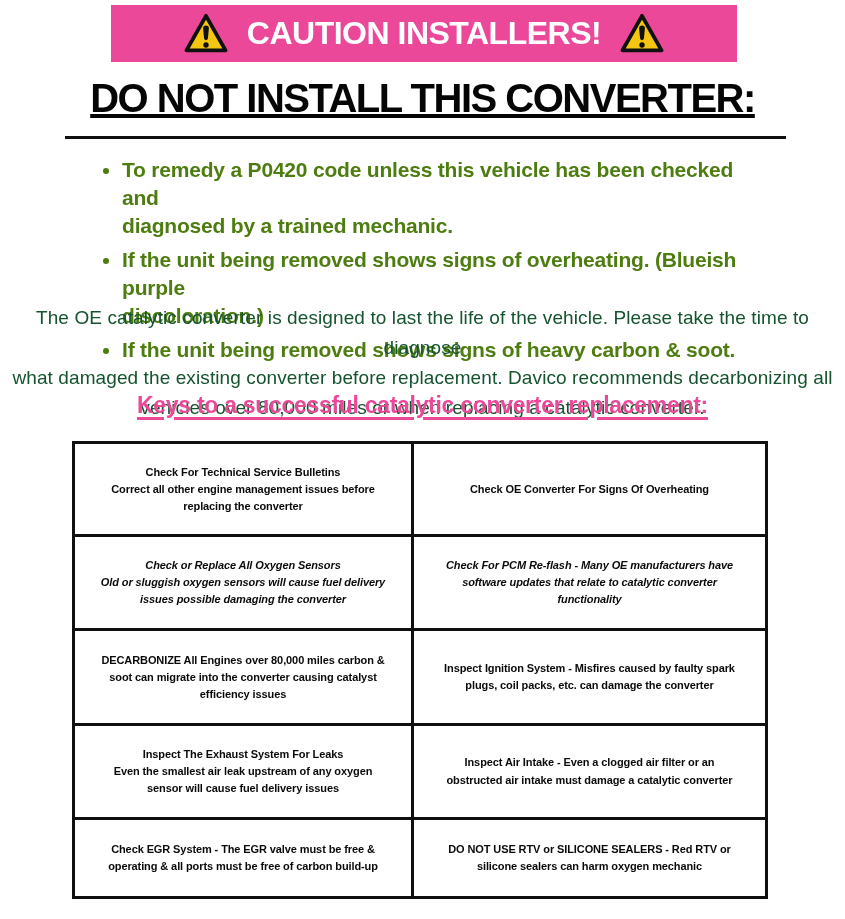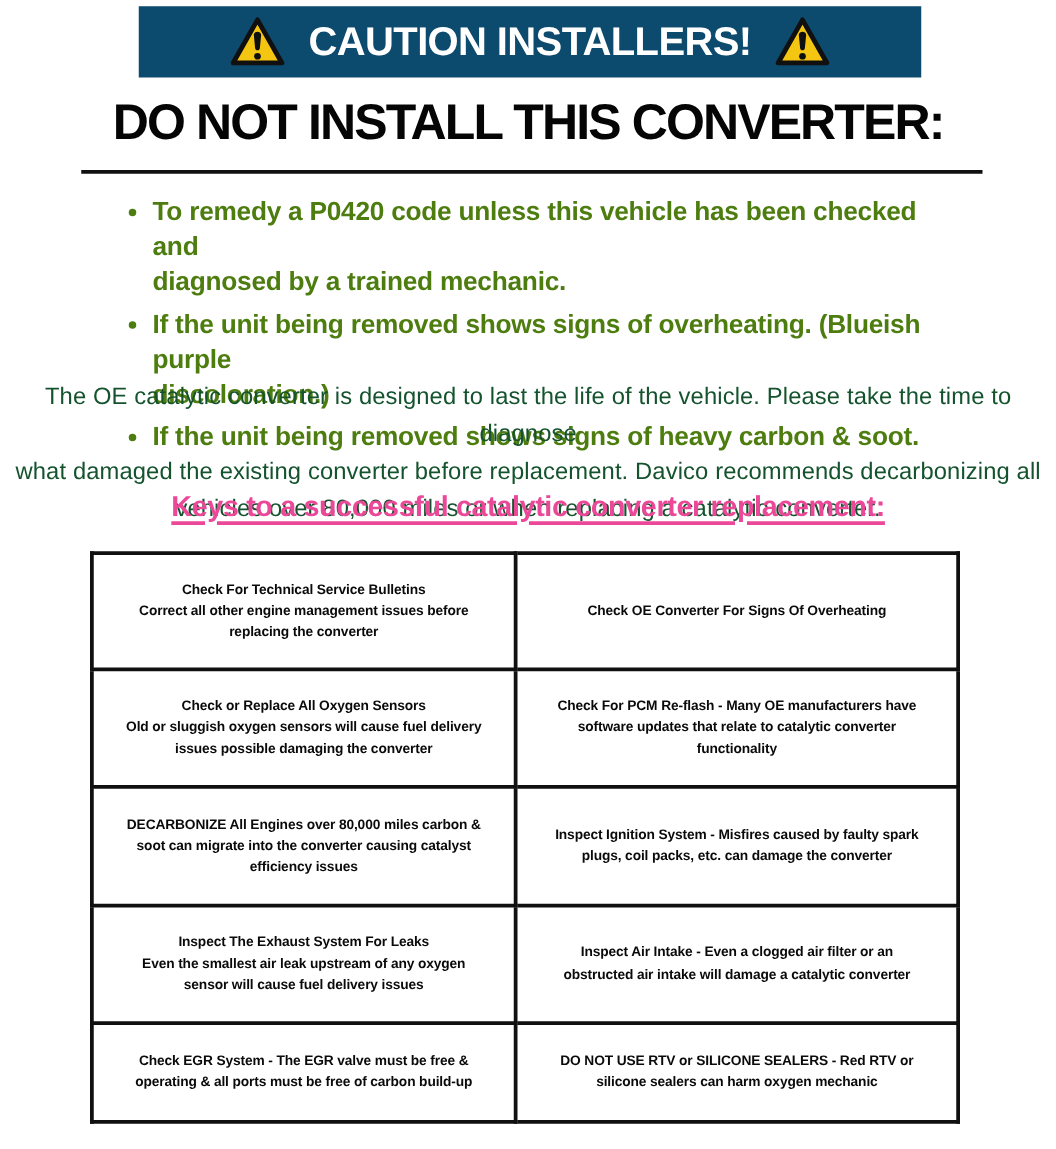--- a/index.html
+++ b/index.html
@@ -10,37 +10,37 @@
     color: #000;
     position: relative;
     overflow: hidden;
   }
   .page { position: absolute; inset: 0; }
 
   
   .banner {
     position: absolute; left: 111px; top: 5px;
     width: 626px; height: 57px;
-    background: #0c4a6e;
+    background: #ec4899;
     display: flex; align-items: center; justify-content: center;
     gap: 18px;
   }
   .banner-text {
     color: #ffffff; font-weight: 700; font-size: 32px;
     letter-spacing: -0.5px; white-space: nowrap;
   }
   .warn-icon { width: 46px; height: 43px; flex: 0 0 auto; }
   .warn-icon svg { display: block; width: 100%; height: 100%; }
 
   
   .main-title {
     position: absolute; top: 76px; left: 0; width: 100%;
     text-align: center;
     font-size: 40px; font-weight: 700; letter-spacing: -1.5px;
-    color: #050505; white-space: nowrap;
+    color: #050505; white-space: nowrap; text-decoration: underline;
   }
 
   .divider {
     position: absolute; top: 136px; left: 65px;
     width: 721px; height: 3px; background: #101010;
   }
 
   
   .warnings {
     position: absolute; top: 156px; left: 104px;
@@ -91,21 +91,21 @@
     letter-spacing: -0.1px;
     padding: 2px 9px;
     white-space: pre-line;
     color: #0a0a0a;
     overflow: hidden;
   }
   td.col-left  { width: 339px; }
   td.col-right { width: 354px; }
   td.cell-big  { font-size: 14px; letter-spacing: -0.3px; line-height: 1.35; }
   tr.r1 { height: 78px; }
-  tr.r2 { height: 79px; }
+  tr.r2 { height: 79px; font-style: italic; }
   tr.r3 { height: 79px; }
   tr.r4 { height: 79px; }
   tr.r5 { height: 66px; }
   tr.r6 { height: 77px; }
 </style>
 </head>
 <body>
 
 <div class="page">
 
@@ -166,21 +166,21 @@
 soot can migrate into the converter causing catalyst
 efficiency issues</td>
         <td class="col-right">Inspect Ignition System - Misfires caused by faulty spark
 plugs, coil packs, etc. can damage the converter</td>
       </tr>
       <tr class="r4">
         <td class="col-left">Inspect The Exhaust System For Leaks
 Even the smallest air leak upstream of any oxygen
 sensor will cause fuel delivery issues</td>
         <td class="col-right">Inspect Air Intake - Even a clogged air filter or an
-obstructed air intake will damage a catalytic converter</td>
+obstructed air intake must damage a catalytic converter</td>
       </tr>
       <tr class="r5">
         <td class="col-left">Check EGR System - The EGR valve must be free &amp;
 operating &amp; all ports must be free of carbon build-up</td>
         <td class="col-right">DO NOT USE RTV or SILICONE SEALERS - Red RTV or
 silicone sealers can harm oxygen mechanic</td>
       </tr>
     </tbody>
   </table>
 

